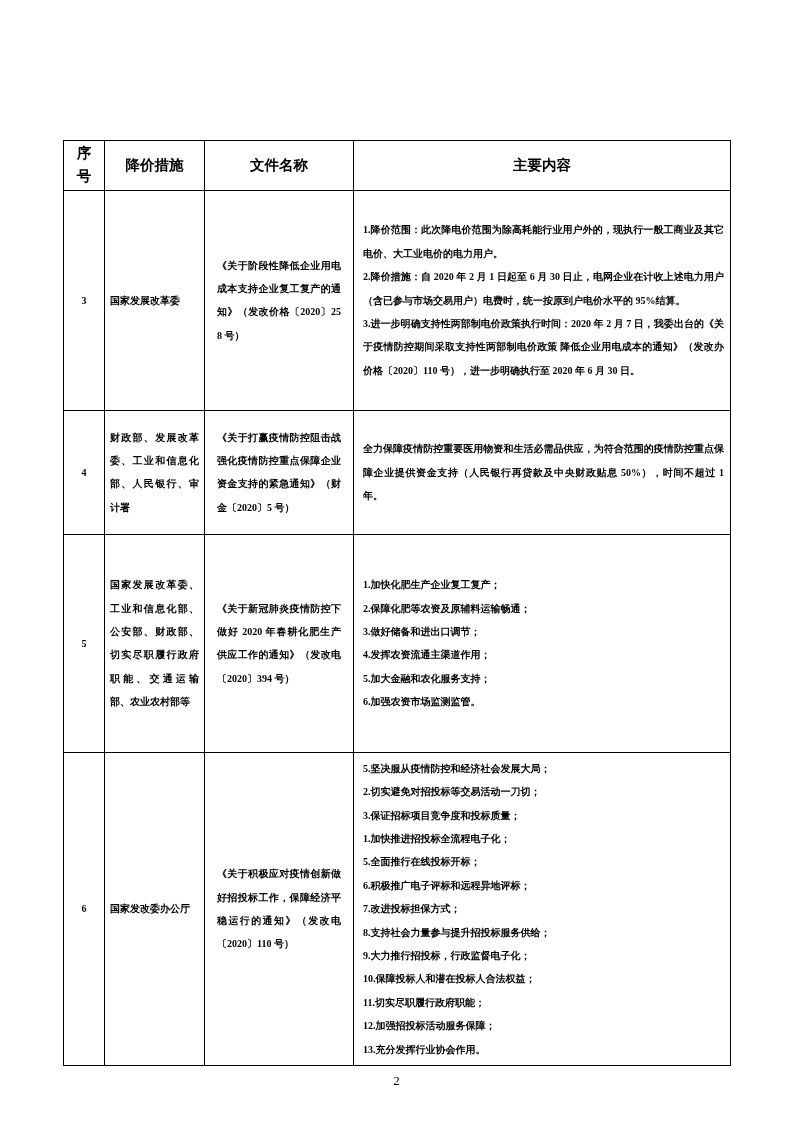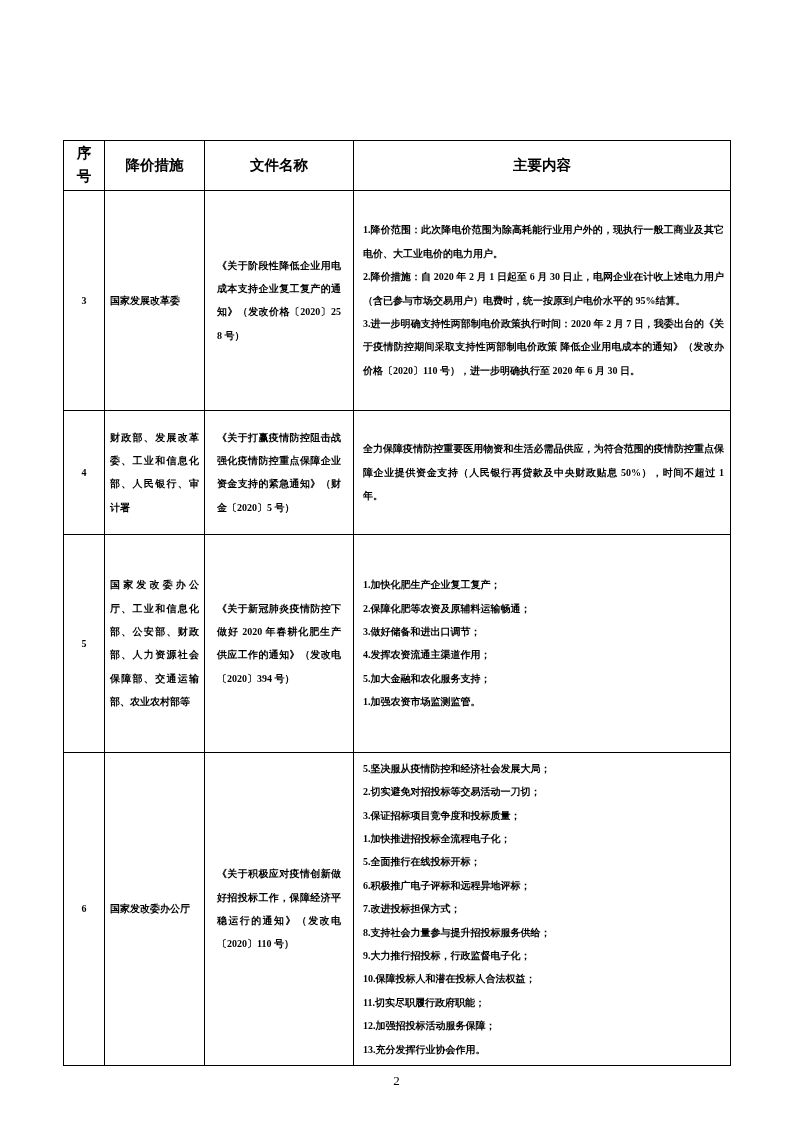--- a/index.html
+++ b/index.html
@@ -111,29 +111,29 @@
         <tr style="height: 124px;">
           <td class="col-no">4</td>
           <td class="col-agency">财政部、发展改革委、工业和信息化部、人民银行、审计署</td>
           <td class="col-doc">《关于打赢疫情防控阻击战 强化疫情防控重点保障企业 资金支持的紧急通知》（财金〔2020〕5 号）</td>
           <td class="col-content">
             <p class="content-item">全力保障疫情防控重要医用物资和生活必需品供应，为符合范围的疫情防控重点保障企业提供资金支持（人民银行再贷款及中央财政贴息 50%），时间不超过 1 年。</p>
           </td>
         </tr>
         <tr style="height: 218px;">
           <td class="col-no">5</td>
-          <td class="col-agency">国家发改委办公厅、工业和信息化部、公安部、财政部、人力资源社会保障部、交通运输部、农业农村部等</td>
+          <td class="col-agency">国家发展改革委、工业和信息化部、公安部、财政部、切实尽职履行政府职能、交通运输部、农业农村部等</td>
           <td class="col-doc">《关于新冠肺炎疫情防控下做好 2020 年春耕化肥生产供应工作的通知》（发改电〔2020〕394 号）</td>
           <td class="col-content">
             <p class="content-item">1.加快化肥生产企业复工复产；</p>
             <p class="content-item">2.保障化肥等农资及原辅料运输畅通；</p>
             <p class="content-item">3.做好储备和进出口调节；</p>
             <p class="content-item">4.发挥农资流通主渠道作用；</p>
             <p class="content-item">5.加大金融和农化服务支持；</p>
-            <p class="content-item">1.加强农资市场监测监管。</p>
+            <p class="content-item">6.加强农资市场监测监管。</p>
           </td>
         </tr>
         <tr style="height: 308px;">
           <td class="col-no">6</td>
           <td class="col-agency">国家发改委办公厅</td>
           <td class="col-doc">《关于积极应对疫情创新做好招投标工作，保障经济平稳运行的通知》（发改电〔2020〕110 号）</td>
           <td class="col-content">
             <p class="content-item">5.坚决服从疫情防控和经济社会发展大局；</p>
             <p class="content-item">2.切实避免对招投标等交易活动一刀切；</p>
             <p class="content-item">3.保证招标项目竞争度和投标质量；</p>

